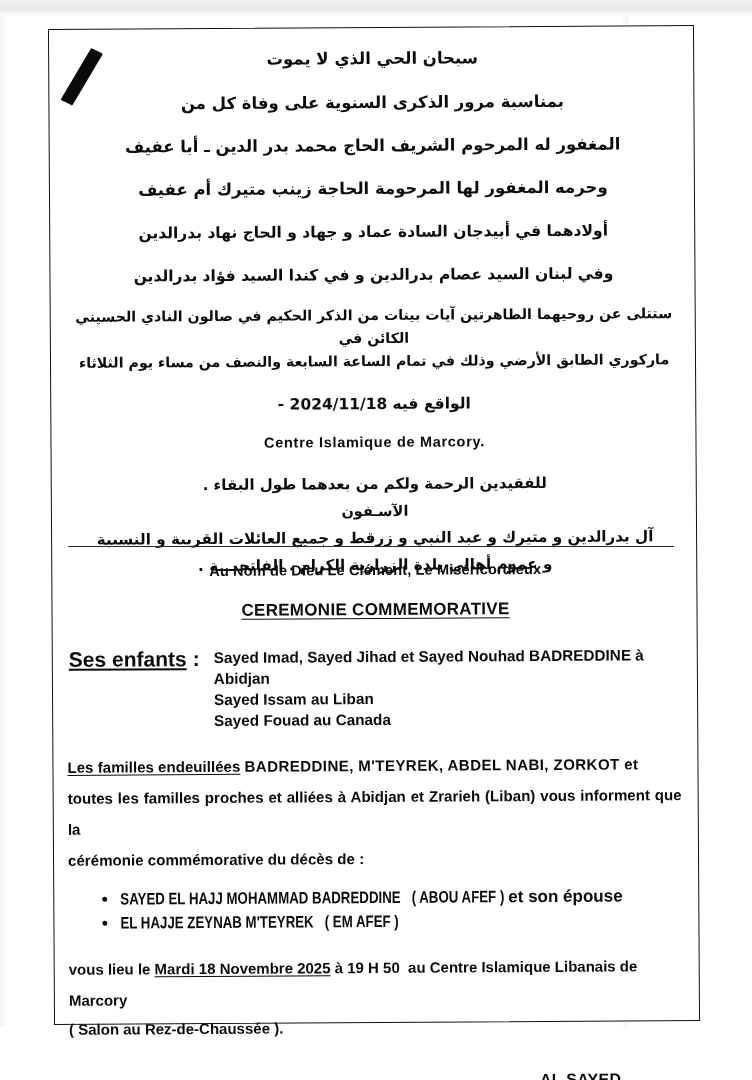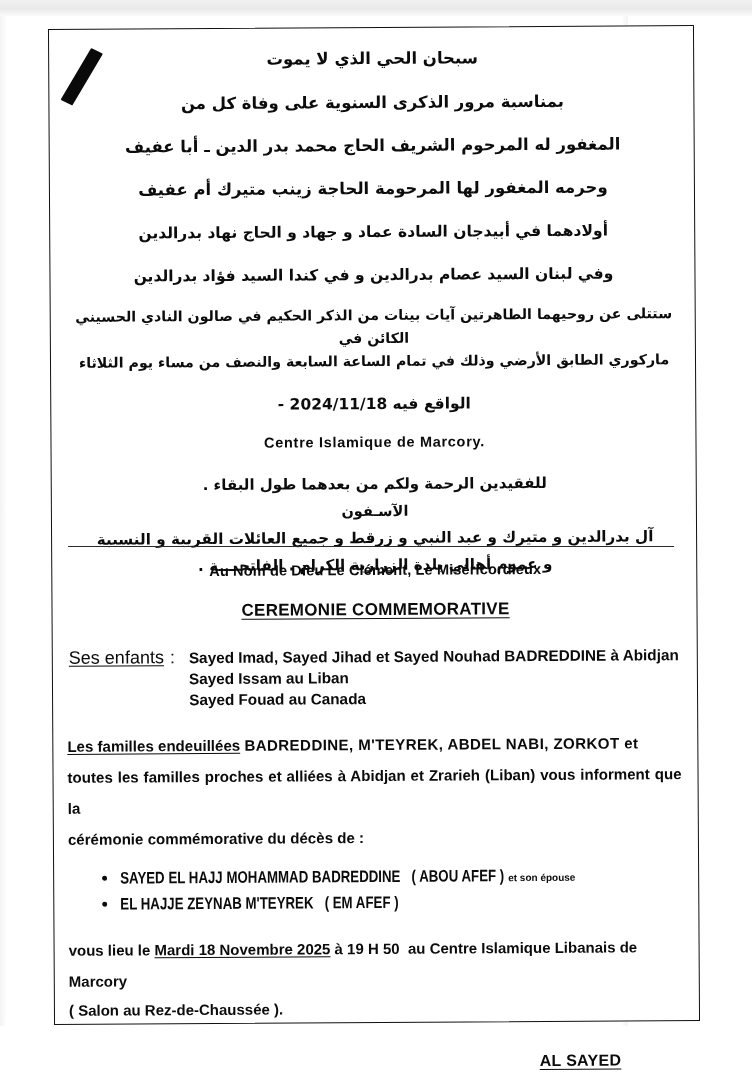--- a/index.html
+++ b/index.html
@@ -171,22 +171,22 @@
   .fr-title u { text-decoration: underline; text-underline-offset: 3px; }
 
   .enfants-row {
     display: flex;
     align-items: flex-start;
     margin-top: 26px;
     padding-left: 2px;
   }
   .enfants-label {
     font-family: "Liberation Sans", sans-serif;
-    font-weight: normal;
-    font-size: 18px;
+    font-weight: bold;
+    font-size: 21px;
     white-space: nowrap;
     flex: 0 0 auto;
   }
   .enfants-label .ul { text-decoration: underline; text-underline-offset: 2px;}
   .enfants-names {
     font-family: "Liberation Sans", sans-serif;
     font-weight: bold;
     font-size: 15.3px;
     line-height: 21px;
     margin-left: 14px;
@@ -225,21 +225,21 @@
     left: -22px;
     top: 9px;
     width: 5px;
     height: 5px;
     background: #0b0b0b;
     border-radius: 50%;
     transform: scaleX(1.25);
   }
   .deceased-list li .suffix {
     font-family: "Liberation Sans", sans-serif;
-    font-size: 10px;
+    font-size: 17px;
     display: inline-block;
     transform: scaleX(1.25);
     transform-origin: 0 50%;
   }
 
   .fr-when {
     font-family: "Liberation Sans", sans-serif;
     font-weight: bold;
     font-size: 15px;
     line-height: 31px;

